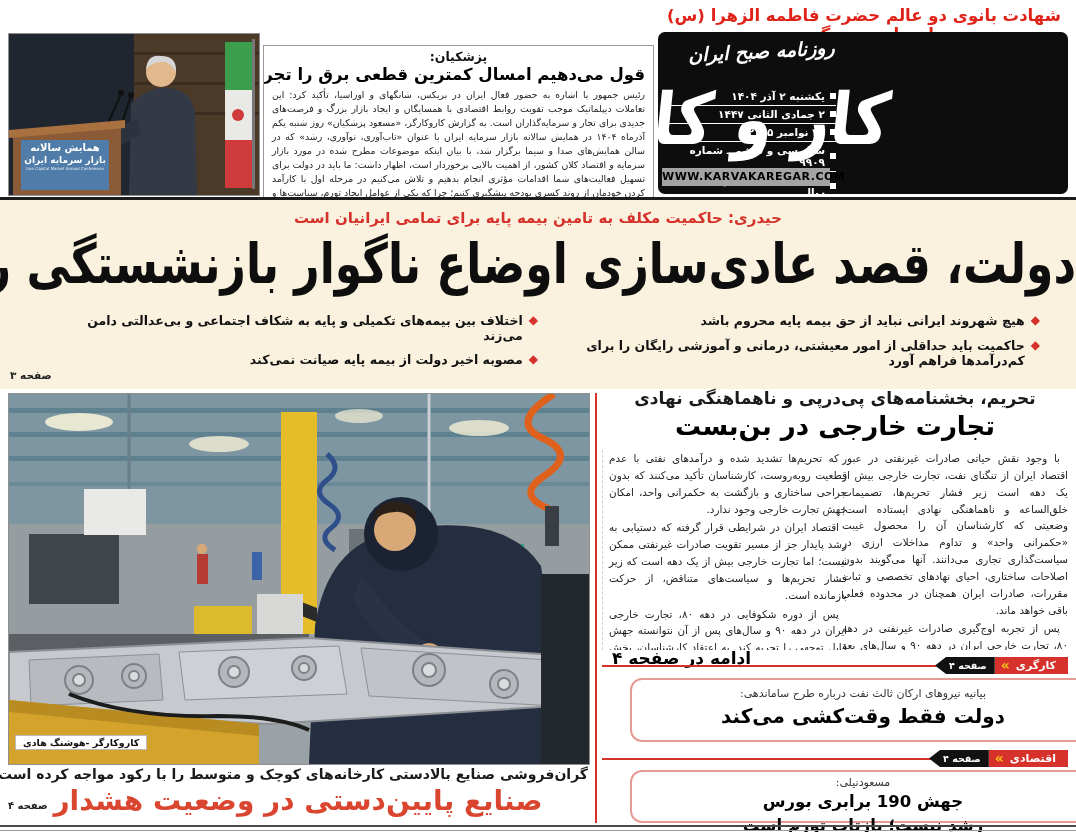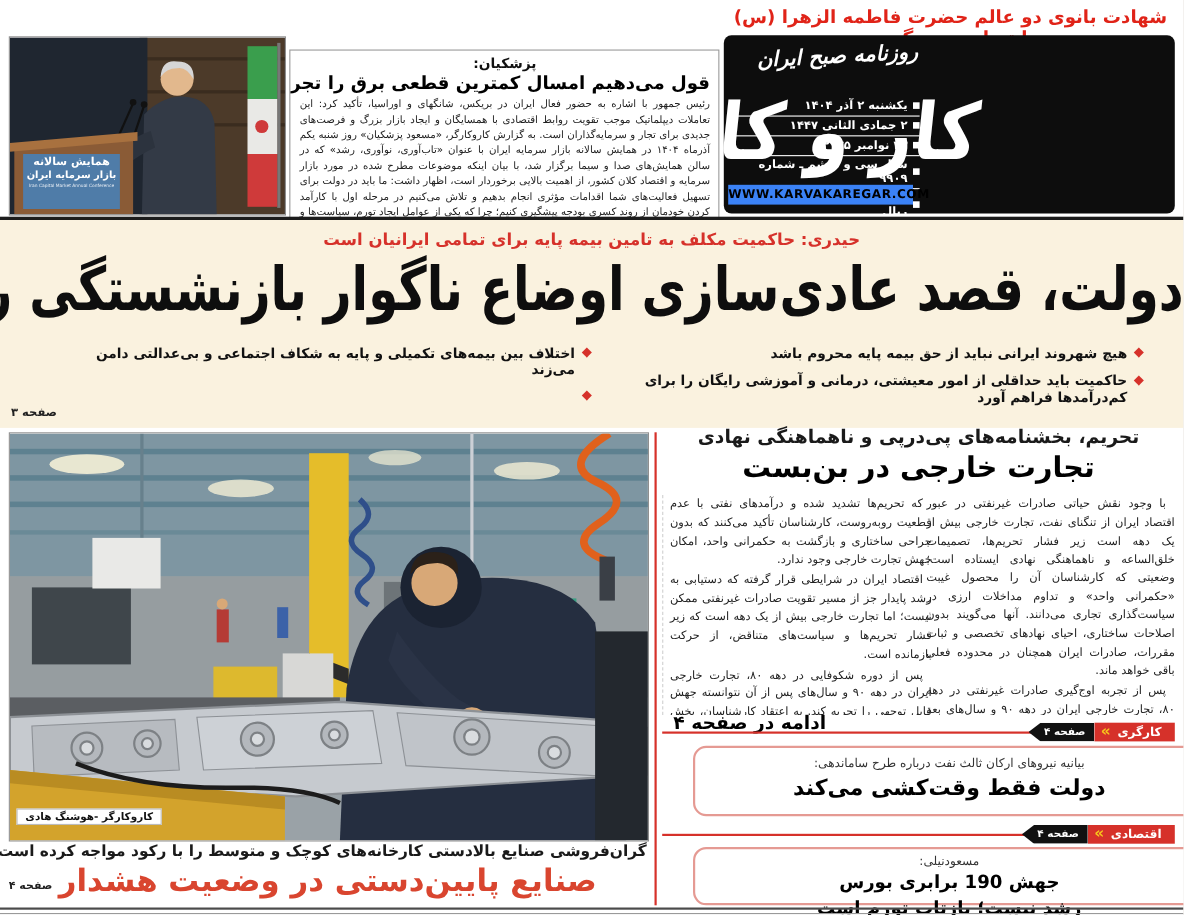--- a/index.html
+++ b/index.html
@@ -15,21 +15,21 @@
   .tagline{position:absolute;top:8px;left:30px;font-size:19px;font-style:italic;
            font-weight:bold;transform:rotate(-3deg);}
   .paper-title{position:absolute;top:38px;left:12px;right:178px;text-align:center;
                font-size:62px;font-weight:bold;transform:skewX(-6deg) scaleY(1.15);
                white-space:nowrap;line-height:1.6;}
   .datecol{position:absolute;top:56px;right:232px;width:172px;}
   .daterow{display:flex;align-items:center;gap:5px;justify-content:flex-start;
            border-bottom:1px solid #fff;padding:2px 0 3px 0;font-size:10.5px;font-weight:bold;}
   .daterow:last-of-type{border-bottom:none;}
   .sq{width:6px;height:6px;background:#fff;display:inline-block;flex:0 0 auto;}
-  .urlbox{position:absolute;top:136px;right:238px;width:168px;height:18px;background:#3b82f6;
+  .urlbox{position:absolute;top:136px;right:238px;width:168px;height:18px;background:#a3a3a3;
           color:#000;font-size:11px;font-weight:bold;text-align:center;line-height:18px;
           direction:ltr;letter-spacing:.5px;}
   
   .photo1{top:33px;left:8px;width:250px;height:161px;border:1px solid #8f8f8f;overflow:hidden;}
   .podium-banner{top:141px;left:17px;width:82px;text-align:center;color:#fff;line-height:1.25;}
   .podium-banner .l1{font-size:10px;font-weight:bold;}
   .podium-banner .l2{font-size:9px;font-weight:bold;}
   .podium-banner .l3{font-size:4px;direction:ltr;color:#e8eef5;}
   
   .article1{top:45px;left:263px;width:391px;height:161px;border:1px solid #9a9a9a;
@@ -183,20 +183,21 @@
         <span>حاکمیت باید حداقلی از امور معیشتی، درمانی و آموزشی رایگان را برای کم‌درآمدها فراهم آورد</span>
       </div>
     </div>
     <div class="bullets-left">
       <div class="bullet">
         <span class="diamond">◆</span>
         <span>اختلاف بین بیمه‌های تکمیلی و پایه به شکاف اجتماعی و بی‌عدالتی دامن می‌زند</span>
       </div>
       <div class="bullet">
         <span class="diamond">◆</span>
+        <span>مصوبه اخیر دولت از بیمه پایه صیانت نمی‌کند</span>
       </div>
     </div>
     <div class="lead-page">صفحه ۳</div>
   </div>
 
   <div class="abs photo2">
     <svg width="580" height="370" viewBox="0 0 580 370">
       <rect width="580" height="370" fill="#9aa2a7"></rect>
 
       <rect x="0" y="0" width="580" height="130" fill="#7e96a2"></rect>

